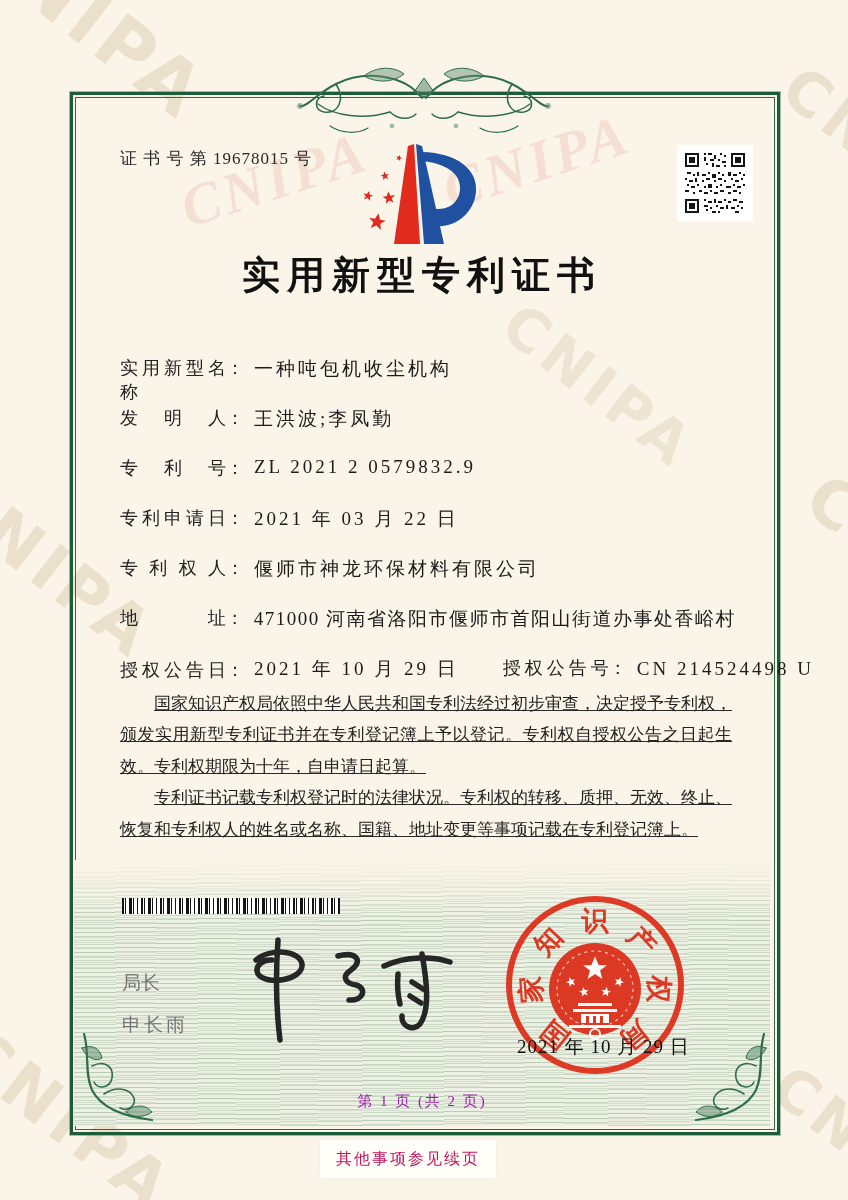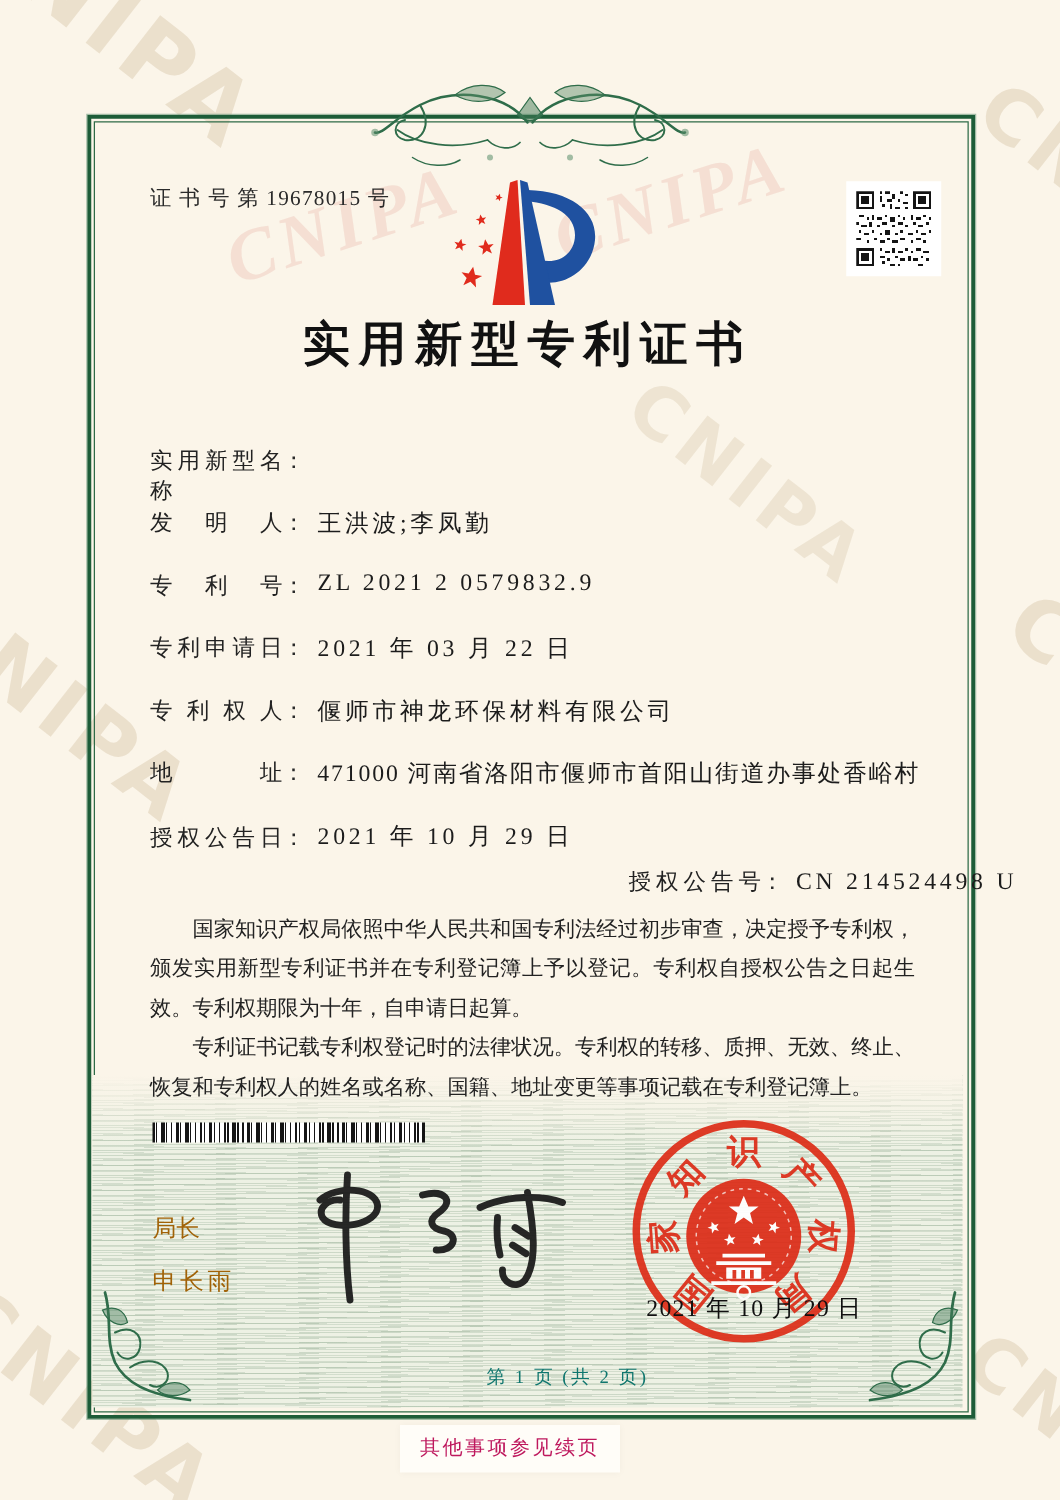--- a/index.html
+++ b/index.html
@@ -48,42 +48,42 @@
   .title{position:absolute;left:70px;top:250px;width:704px;margin:0;text-align:center;
          font-size:38px;font-weight:bold;letter-spacing:7px;color:#111;z-index:3;}
 
   .fields{position:absolute;left:120px;top:356px;width:616px;z-index:3;}
   .frow{height:50px;display:flex;align-items:flex-start;}
   .fgroup{display:flex;align-items:flex-end;}
   .flabel{display:inline-block;width:106px;font-size:18px;text-align:justify;
           text-align-last:justify;color:#222;}
   .fcolon{font-size:18px;margin:0 10px 0 0;}
   .fvalue{font-size:19px;letter-spacing:3px;color:#1c1c1c;white-space:nowrap;}
-  .fgroup2{margin-left:44px;margin-top:37px;}
-
-  .bodytext{position:absolute;left:120px;top:728px;width:612px;z-index:3;}
+  .fgroup2{margin-left:44px;}
+
+  .bodytext{position:absolute;left:120px;top:688px;width:612px;z-index:3;text-decoration:underline;}
   .bodytext p{margin:0;font-size:17px;line-height:1.85;text-align:justify;
               text-indent:2em;color:#222;}
 
   .barcode{position:absolute;left:122px;top:898px;width:218px;height:16px;z-index:3;
      background:repeating-linear-gradient(90deg,
        #141414 0 2px,#fff 2px 3px,#141414 3px 4px,#fff 4px 7px,
        #141414 7px 10px,#fff 10px 11px,#141414 11px 12px,#fff 12px 15px,
        #141414 15px 16px,#fff 16px 19px);}
 
-  .sigblock{position:absolute;left:122px;top:970px;z-index:4;font-size:19px;color:#a16207;}
+  .sigblock{position:absolute;left:122px;top:970px;z-index:4;font-size:19px;color:#737373;}
   .sigblock .line2{margin-top:16px;letter-spacing:3px;}
   .sig-svg{position:absolute;left:226px;top:926px;z-index:4;}
 
   .seal-svg{position:absolute;left:502px;top:892px;z-index:4;}
   .seal-date{position:absolute;left:517px;top:1034px;font-size:19px;letter-spacing:1px;
              color:#101010;z-index:5;white-space:nowrap;}
 
   .pagenum{position:absolute;left:70px;top:1092px;width:704px;text-align:center;
-           font-size:15px;letter-spacing:2px;color:#0f766e;z-index:4;margin-left:32px;}
+           font-size:15px;letter-spacing:2px;color:#a21caf;z-index:4;}
 
   .footer-note{position:absolute;left:320px;top:1140px;width:176px;height:38px;
            background:#fffdf8;text-align:center;line-height:38px;font-size:16px;
            letter-spacing:2px;color:#be185d;z-index:4;box-shadow:0 0 6px rgba(0,0,0,.04);}
 
   .orn{position:absolute;z-index:3;pointer-events:none;}
   .orn-top{left:294px;top:56px;}
   .orn-bl{left:74px;top:1032px;}
   .orn-br{left:679px;top:1032px;}
 </style>
@@ -250,20 +250,21 @@
         <rect x="24" y="28" width="2" height="1"></rect>
     </svg>
   </div>
 
   <h1 class="title">实用新型专利证书</h1>
 
   <div class="fields">
     <div class="frow">
       <span class="flabel">实用新型名称</span>
         <span class="fcolon">：</span>
+      <span class="fvalue">一种吨包机收尘机构</span>
     </div>
     <div class="frow">
       <span class="flabel">发明人</span>
         <span class="fcolon">：</span>
       <span class="fvalue">王洪波;李凤勤</span>
     </div>
     <div class="frow">
       <span class="flabel">专利号</span>
         <span class="fcolon">：</span>
       <span class="fvalue">ZL 2021 2 0579832.9</span>

